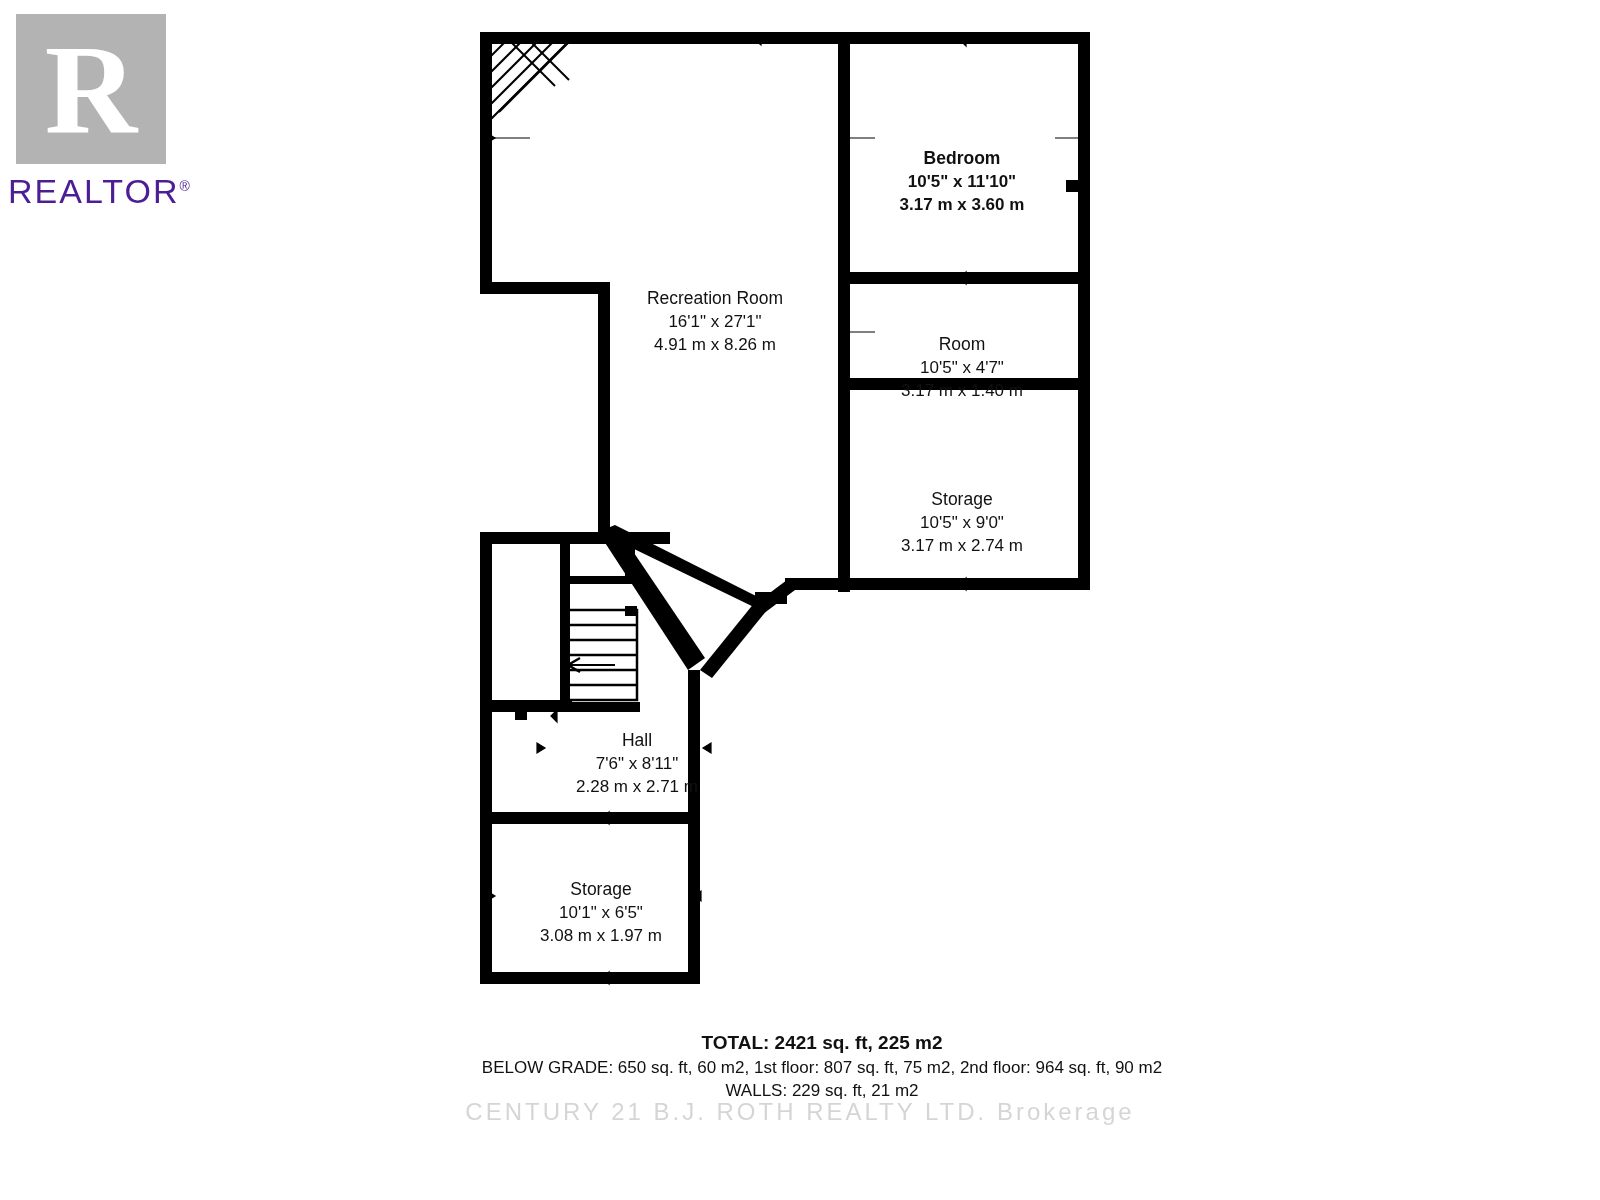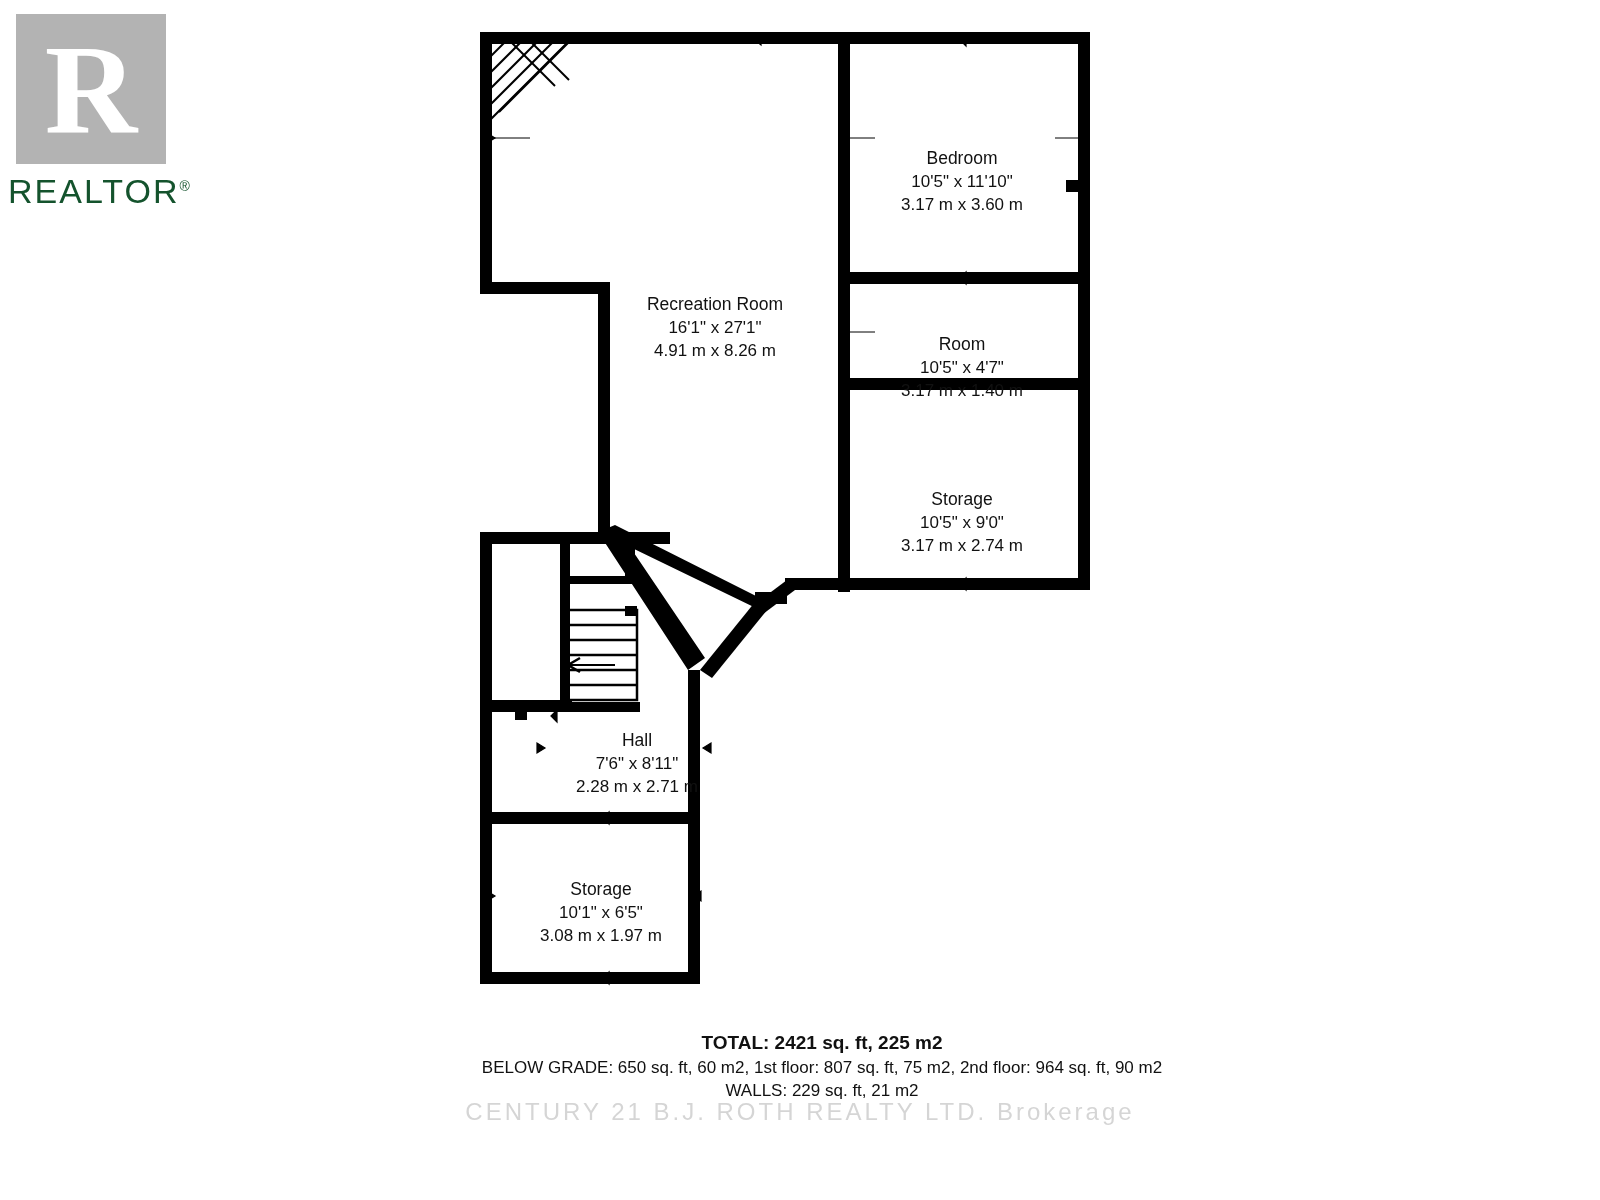--- a/index.html
+++ b/index.html
@@ -46,21 +46,21 @@
     text-align: center;
     letter-spacing: 0;
   }
   #realtor-logo .wordmark {
     position: absolute;
     left: 0px;
     top: 158px;
     font-family: "Liberation Sans", sans-serif;
     font-size: 34px;
     letter-spacing: 2px;
-    color: #14532d;
+    color: #4c1d95;
   }
   #realtor-logo .wordmark sup {
     font-size: 14px;
     vertical-align: super;
   }
 
   
   #floorplan-svg {
     position: absolute;
     left: 455px;
@@ -226,27 +226,27 @@
     <path d="M248 738 l8 5 v-10 z"></path>
     <path d="M96 706 l6 -6 v12 z"></path>
     <path d="M148 808 l6 -6 v12 z"></path>
 
     <path d="M40 886 l-8 5 v-10 z"></path>
     <path d="M238 886 l8 5 v-10 z"></path>
     <path d="M148 968 l6 -6 v12 z"></path>
   </g>
 </svg>
 
-<div class="room-label" style="left:575px; top:293px; width:280px;">
+<div class="room-label" style="left:575px; top:287px; width:280px;">
   <div class="rname">Recreation Room</div>
   <div class="rdim">16'1" x 27'1"</div>
   <div class="rdim">4.91 m x 8.26 m</div>
 </div>
 
-<div class="room-label" style="left:822px; top:147px; width:280px;">
+<div class="room-label" style="left:822px; top:147px; width:280px;font-weight:bold;">
   <div class="rname">Bedroom</div>
   <div class="rdim">10'5" x 11'10"</div>
   <div class="rdim">3.17 m x 3.60 m</div>
 </div>
 
 <div class="room-label" style="left:822px; top:333px; width:280px;">
   <div class="rname">Room</div>
   <div class="rdim">10'5" x 4'7"</div>
   <div class="rdim">3.17 m x 1.40 m</div>
 </div>

